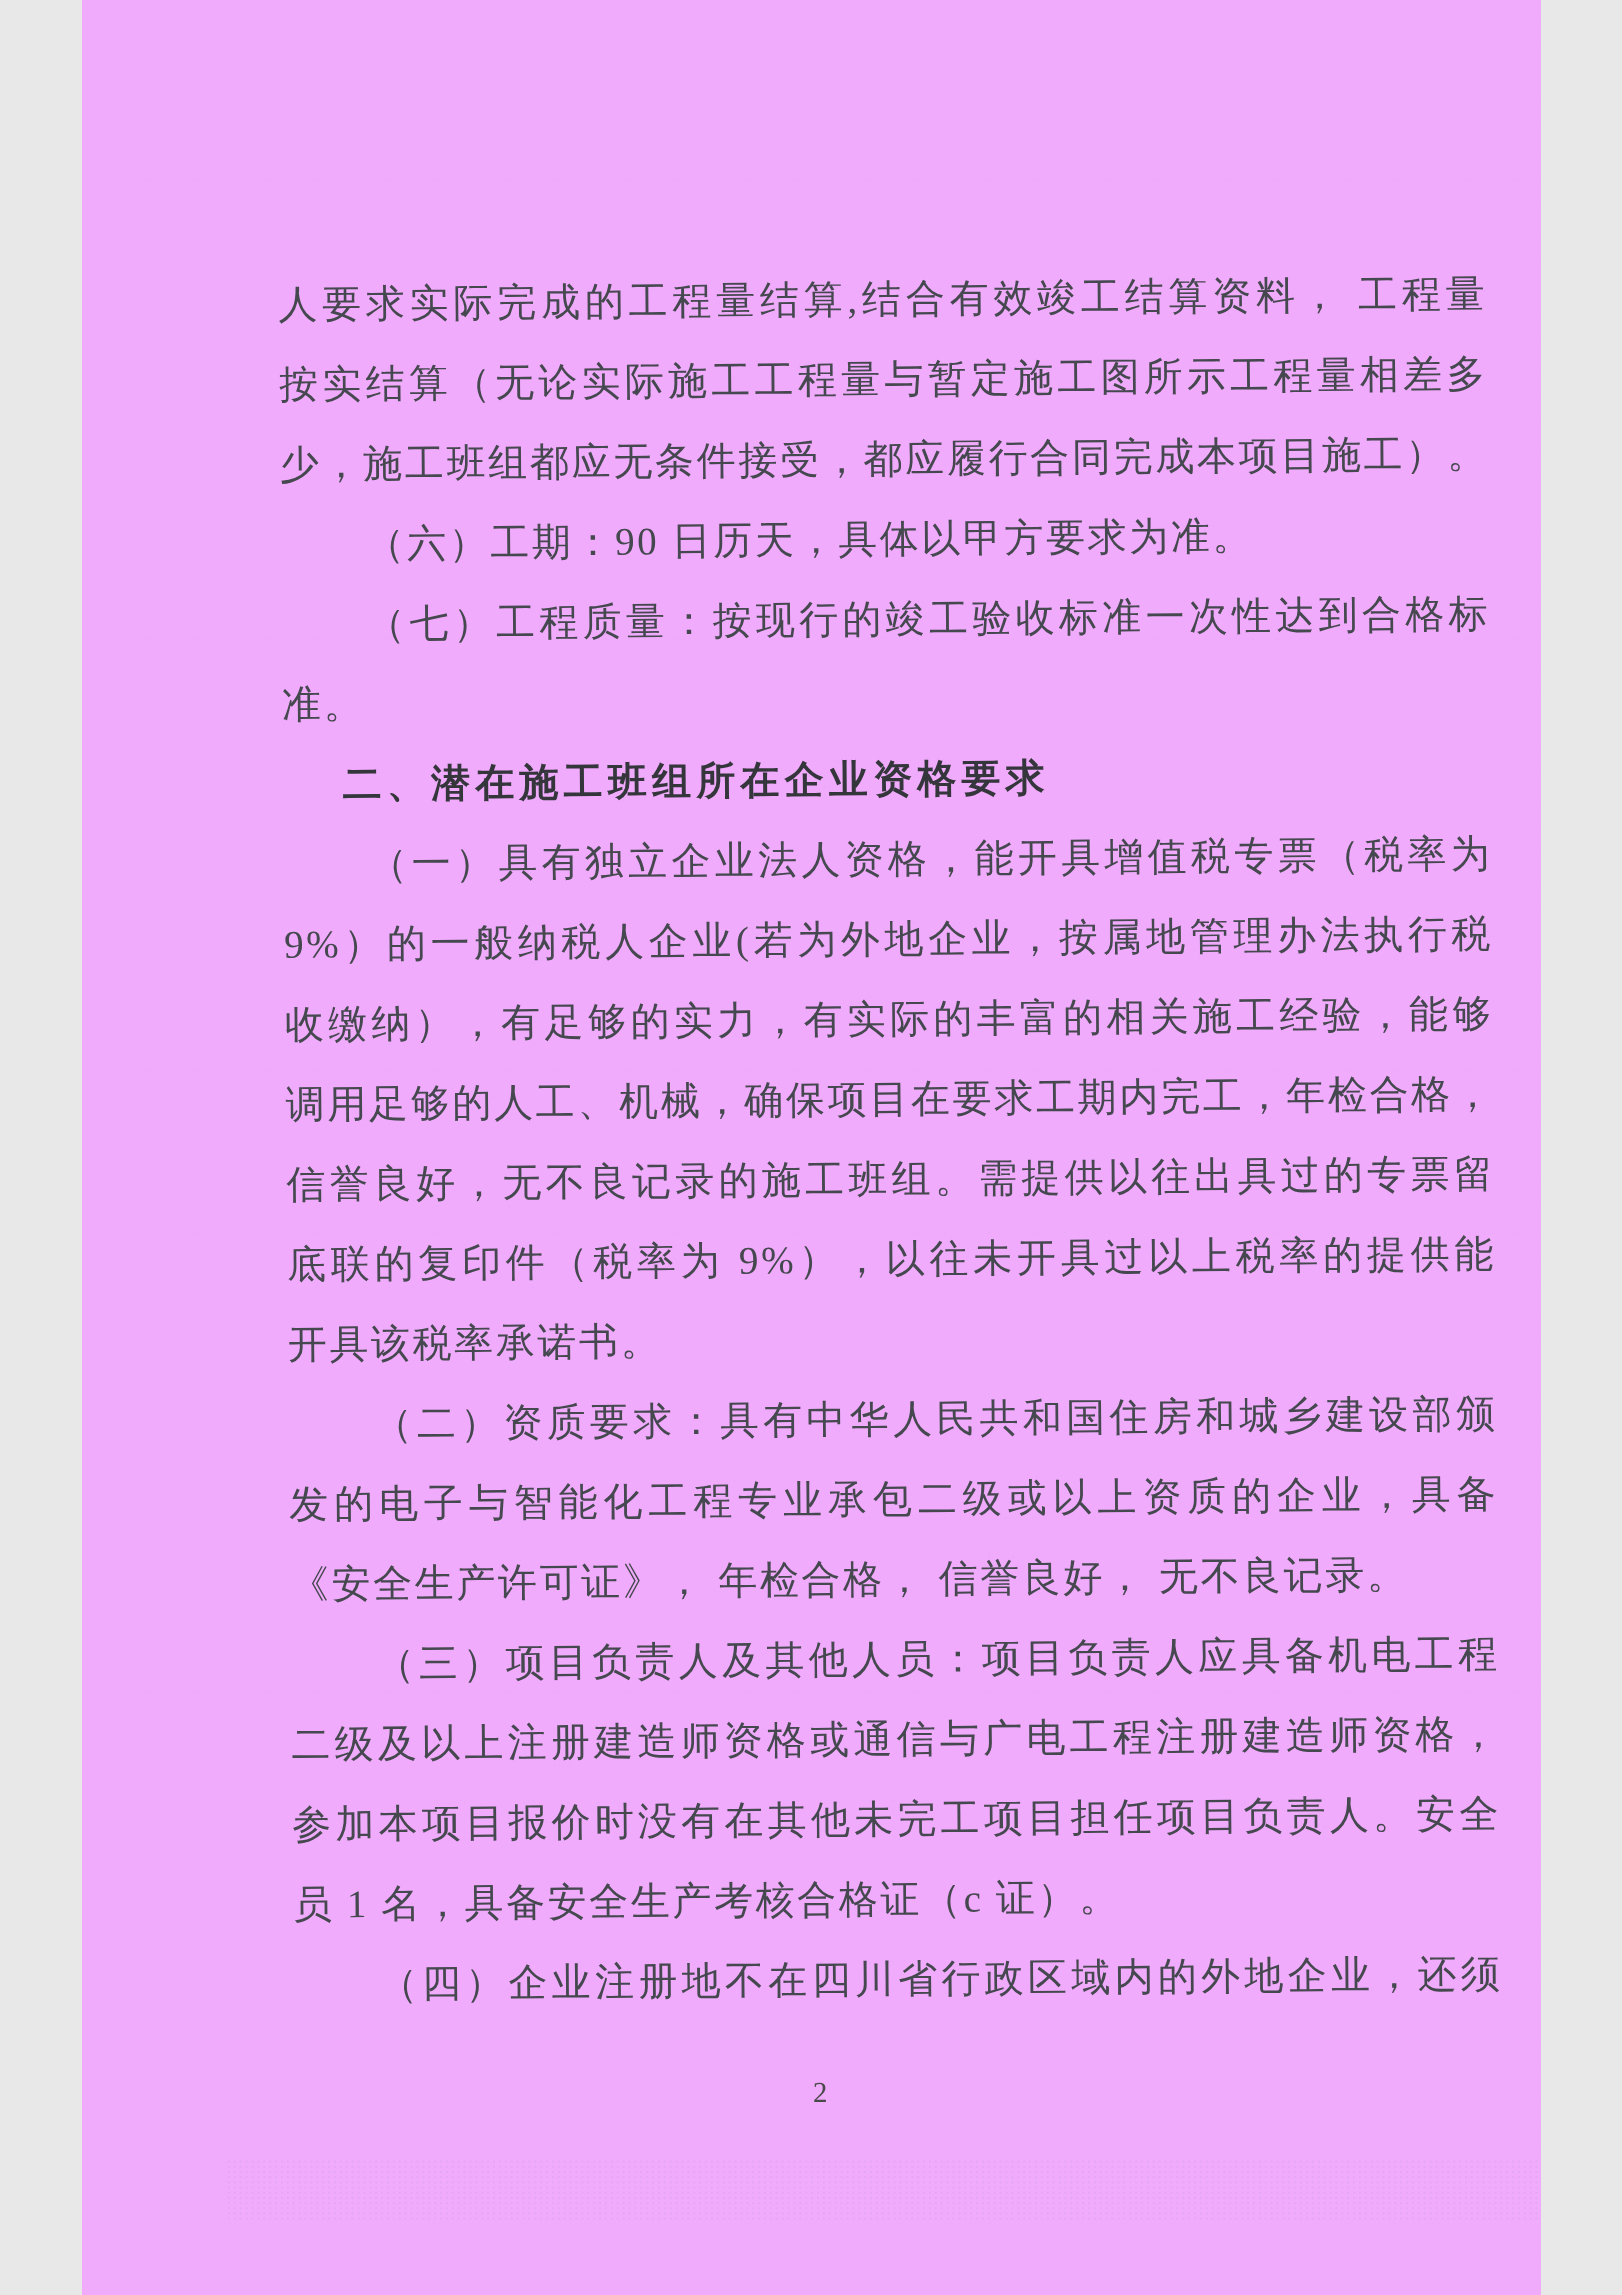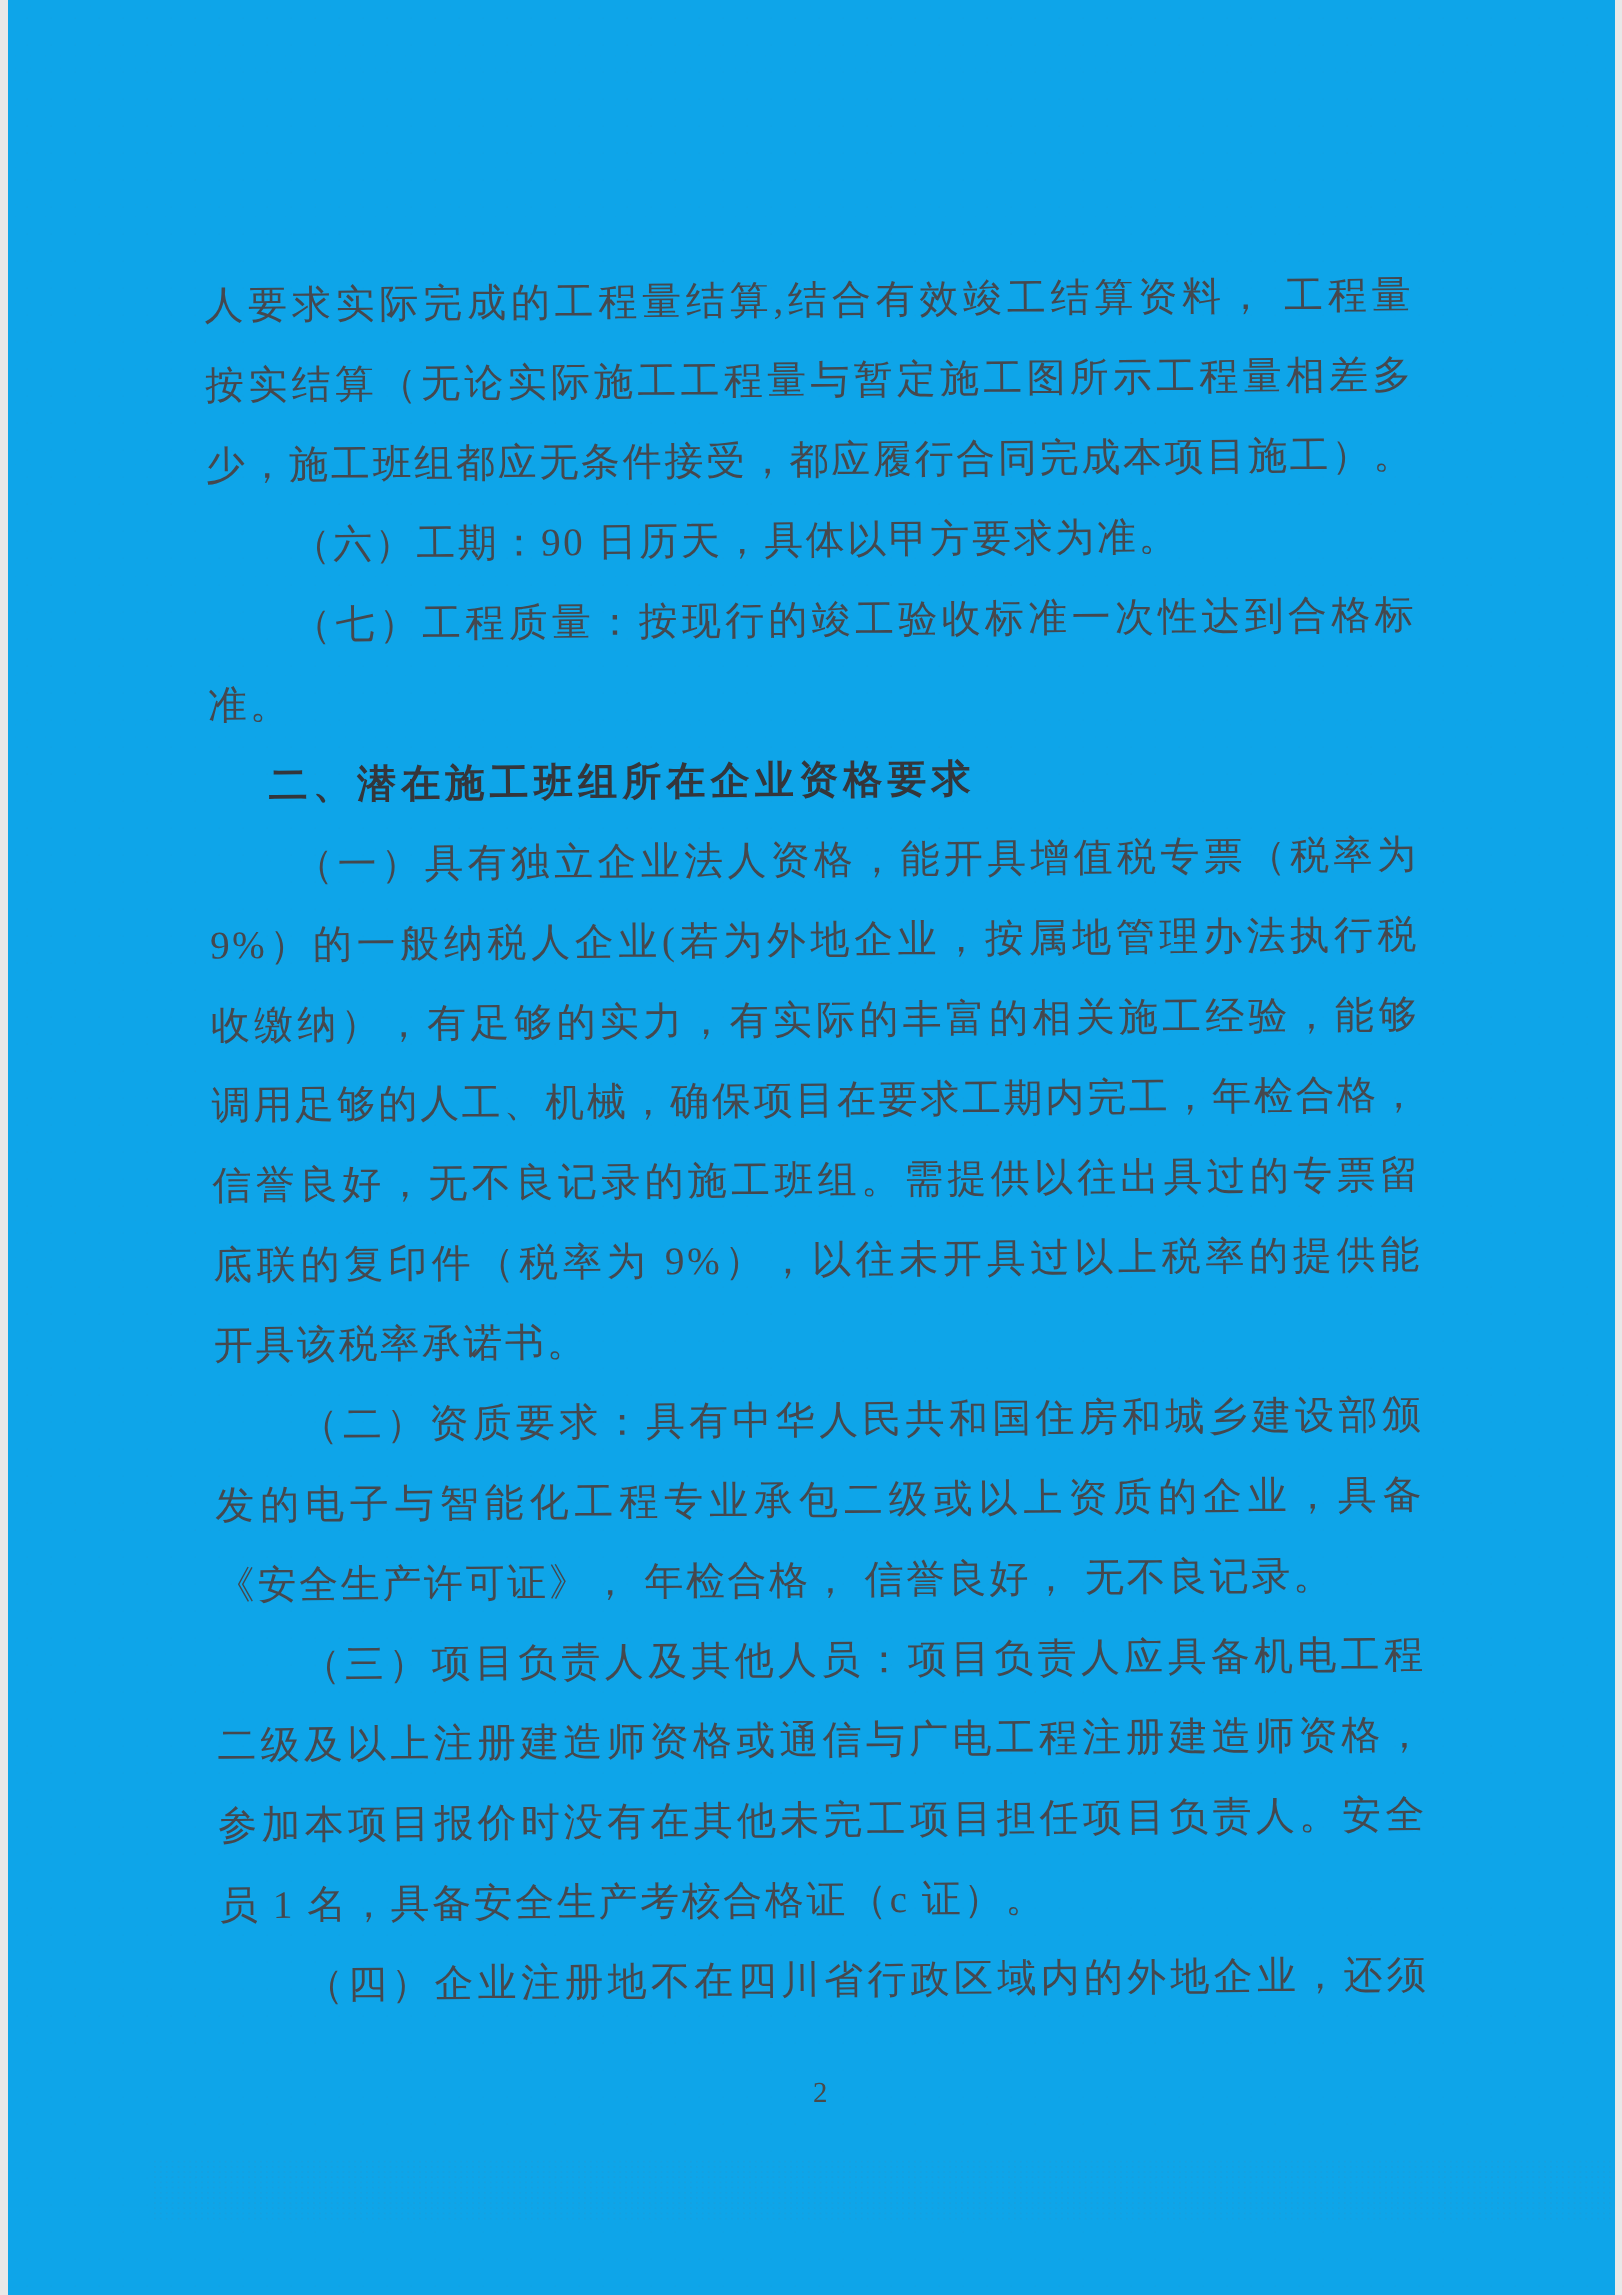--- a/index.html
+++ b/index.html
@@ -2,24 +2,24 @@
 <html style="font-size:10.5px"><head>
 <meta charset="utf-8">
 <style>
   html, body {
     margin: 0;
     padding: 0;
     background: #e8e8e8;
   }
   .page {
     position: relative;
-    width: 1607px;
+    width: 1459px;
     height: 2295px;
     margin: 0 auto;
-    background: #0ea5e9;
+    background: #f0abfc;
     overflow: hidden;
     font-family: "Liberation Serif", "DejaVu Serif", serif;
   }
   
   .noise {
     position: absolute;
     inset: 0;
     background-image:
       radial-gradient(rgba(110,120,130,0.05) 0.7px, transparent 0.9px),
       radial-gradient(rgba(90,100,110,0.035) 0.7px, transparent 0.9px);

